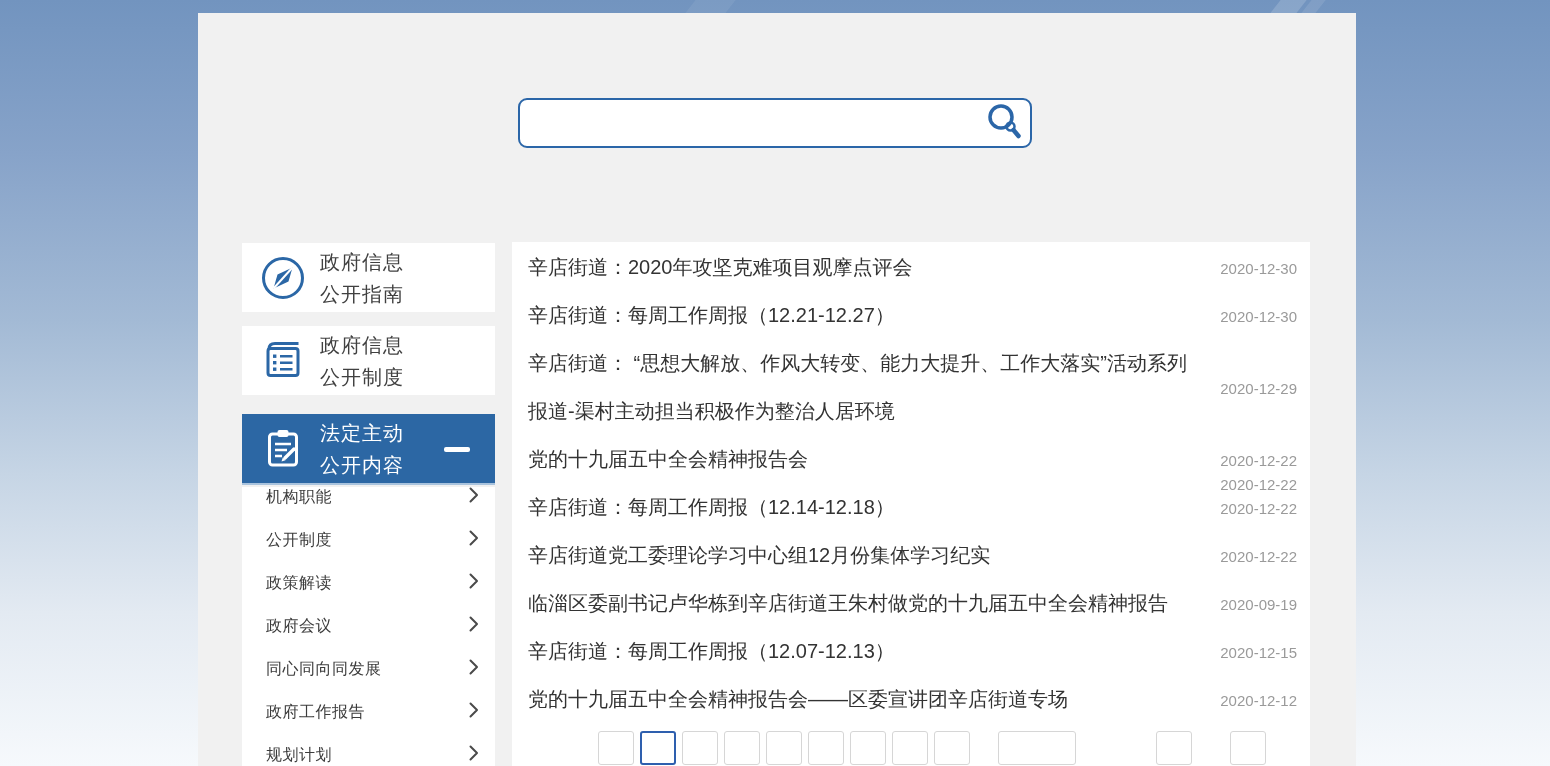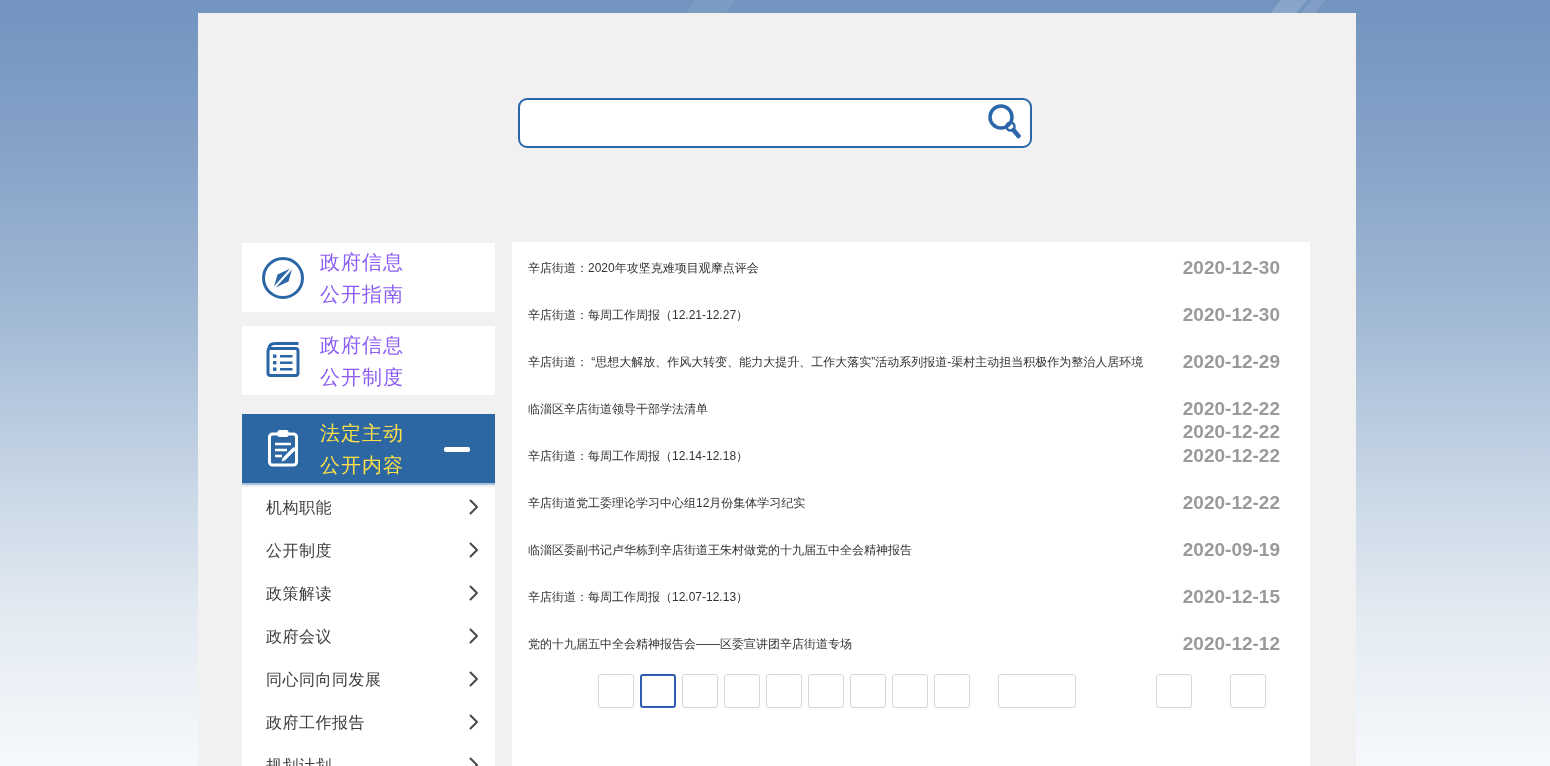--- a/index.html
+++ b/index.html
@@ -36,43 +36,43 @@
   
   .sidebar{position:absolute;left:44px;top:230px;width:253px;}
   .side-card{
     height:69px;background:#ffffff;display:flex;align-items:center;
     cursor:pointer;position:relative;
   }
   .side-card + .side-card{margin-top:14px;}
   .side-card.card3{margin-top:19px;}
   .side-card .icon-wrap{width:48px;height:48px;margin-left:17px;flex:0 0 auto;}
   .side-card .card-text{
-    margin-left:13px;font-size:20px;line-height:32px;color:#8b5cf6;letter-spacing:1px;
+    margin-left:13px;font-size:20px;line-height:32px;color:#404040;letter-spacing:1px;
   }
   .side-card.active{background:#2c67a4;border-bottom:2px solid #a9c3dd;}
-  .side-card.active .card-text{color:#fde047;}
+  .side-card.active .card-text{color:#ffffff;}
   .minus-bar{position:absolute;right:25px;top:33px;width:26px;height:5px;background:#ffffff;border-radius:2px;}
 
   .side-menu{margin-top:2px;background:#ffffff;}
   .menu-item{
-    height:43px;display:flex;align-items:center;justify-content:space-between;
+    height:43px;display:flex;justify-content:space-between;
     padding:0 16px 0 24px;cursor:pointer;
   }
   .menu-item .menu-label{font-size:16px;color:#3c3c3c;letter-spacing:0.5px;}
 
   
   .news-panel{
     position:absolute;left:314px;top:229px;width:798px;height:537px;
     background:#ffffff;box-sizing:border-box;padding-top:2px;
   }
   .news-row{position:relative;padding:0 112px 0 16px;line-height:46px;}
-  .news-title{font-size:12px;color:#333333;cursor:pointer;}
+  .news-title{font-size:20px;color:#333333;cursor:pointer;}
   .news-date{
-    position:absolute;right:30px;top:50%;transform:translateY(-50%);
-    font-size:19px;color:#9a9a9a;line-height:normal;font-weight:bold;
+    position:absolute;right:13px;top:50%;transform:translateY(-50%);
+    font-size:15px;color:#9a9a9a;line-height:normal;
   }
 
   
   .pagination{display:flex;align-items:flex-start;margin:7px 0 0 86px;}
   .page-box{
     width:36px;height:34px;background:#ffffff;border:1px solid #d6d6d6;
     border-radius:3px;box-sizing:border-box;cursor:pointer;flex:0 0 auto;
   }
   .page-box + .page-box{margin-left:6px;}
   .page-box.active{border:2px solid #2e5fae;}
@@ -205,21 +205,21 @@
     </div>
     <div class="news-row">
       <span class="news-title">辛店街道：每周工作周报（12.21-12.27）</span>
       <span class="news-date">2020-12-30</span>
     </div>
     <div class="news-row">
       <span class="news-title">辛店街道： “思想大解放、作风大转变、能力大提升、工作大落实”活动系列报道-渠村主动担当积极作为整治人居环境</span>
       <span class="news-date">2020-12-29</span>
     </div>
     <div class="news-row">
-      <span class="news-title">临淄区辛店街道领导干部学法清单</span>
+      <span class="news-title">党的十九届五中全会精神报告会</span>
       <span class="news-date">2020-12-22</span>
     </div>
     <div class="news-row">
       <span class="news-date">2020-12-22</span>
     </div>
     <div class="news-row">
       <span class="news-title">辛店街道：每周工作周报（12.14-12.18）</span>
       <span class="news-date">2020-12-22</span>
     </div>
     <div class="news-row">

